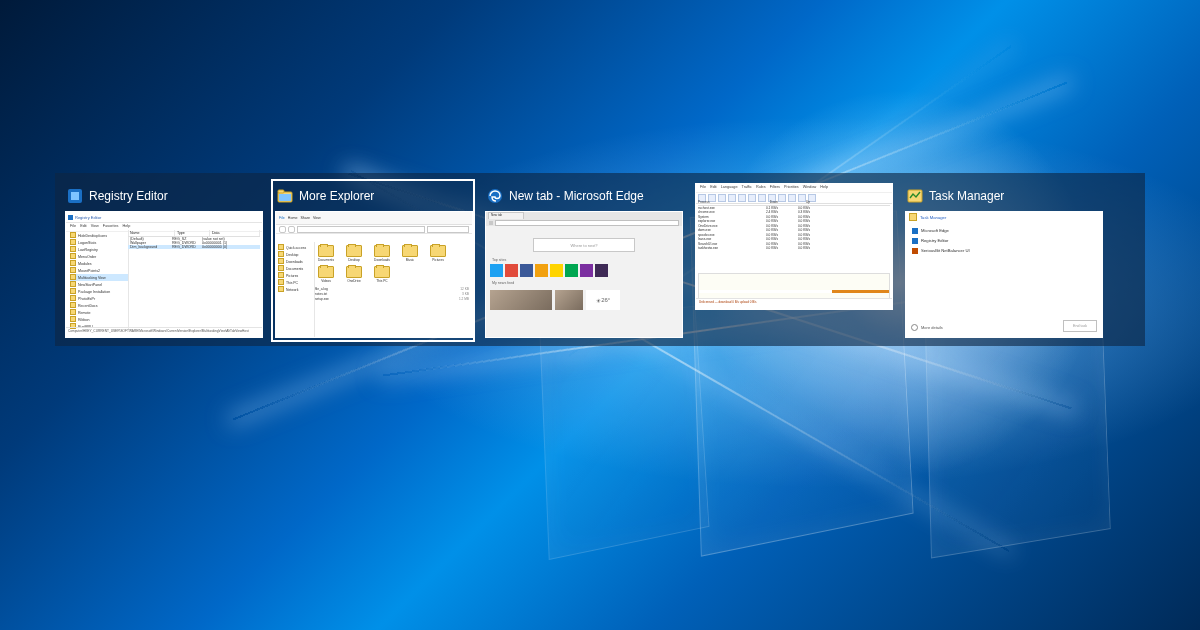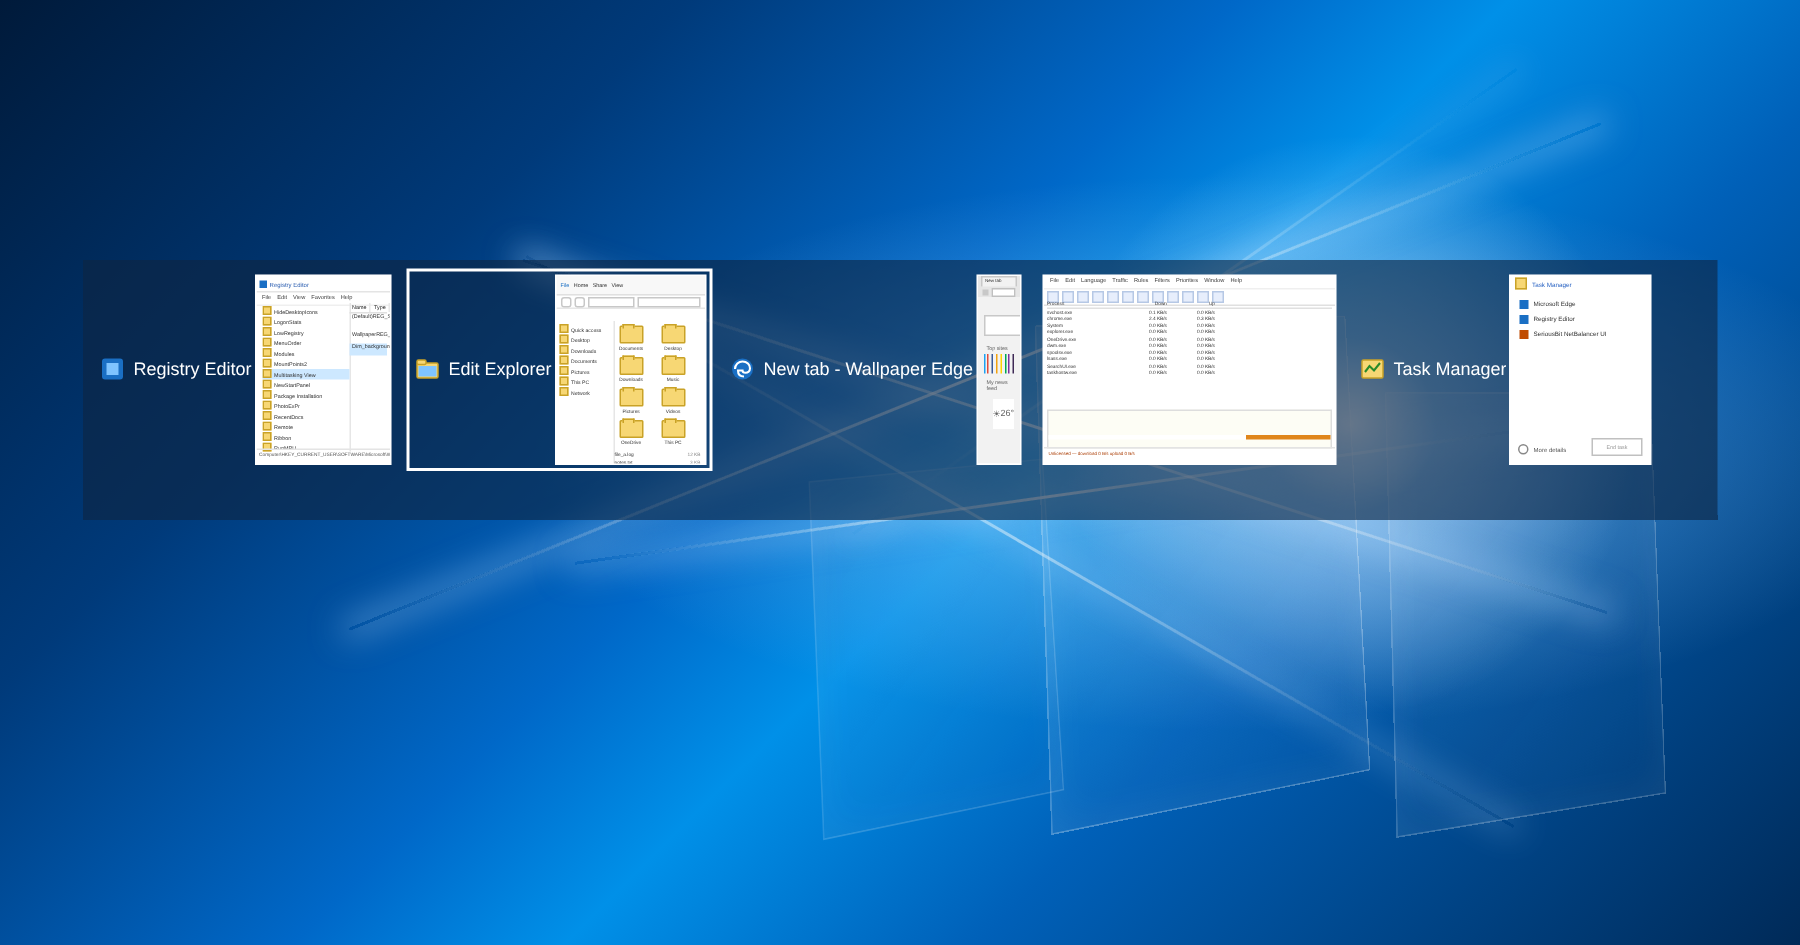--- a/index.html
+++ b/index.html
@@ -59,24 +59,23 @@
     display: flex;
     align-items: flex-start;
     padding: 8px 8px;
     box-sizing: border-box;
     gap: 10px;
   }
 
   .win-thumb {
     width: 200px;
     display: flex;
-    flex-direction: row;
+    flex-direction: column;
     padding: 2px;
     box-sizing: border-box;
-    align-items: center;
   }
 
   .win-thumb.selected {
     outline: 2px solid #ffffff;
     outline-offset: 0;
   }
 
   .thumb-header {
     display: flex;
     align-items: center;
@@ -412,21 +411,21 @@
 
     <div class="win-thumb selected">
       <div class="thumb-header">
         <span class="thumb-icon">
           <svg class="ico16" viewBox="0 0 16 16">
               <rect x="1" y="4" width="14" height="10" rx="1" fill="#f7d774" stroke="#c9a227"></rect>
               <rect x="1" y="2" width="6" height="3" rx="1" fill="#f7d774" stroke="#c9a227"></rect>
               <rect x="2" y="6" width="12" height="7" fill="#7fc4ff"></rect>
             </svg>
         </span>
-        <span class="thumb-title">Edit Explorer</span>
+        <span class="thumb-title">More Explorer</span>
       </div>
       <div class="thumb-body">
         <div class="fe-ribbon">
           <span class="tab">File</span>
           <span>Home</span>
           <span>Share</span>
           <span>View</span>
         </div>
         <div class="fe-addr">
           <span class="arrow"></span>
@@ -497,21 +496,21 @@
     </div>
 
     <div class="win-thumb">
       <div class="thumb-header">
         <span class="thumb-icon">
           <svg class="ico16" viewBox="0 0 16 16">
               <circle cx="8" cy="8" r="7" fill="#1a6fc4"></circle>
               <path d="M3 8c0-3 2.5-5 5-5 3 0 5 2 5 4.5 0 2-1.5 3-3 3-1 0-2-.5-2-1.5h-3C5 11.5 6.5 13 9 13" fill="none" stroke="#fff" stroke-width="1.4"></path>
             </svg>
         </span>
-        <span class="thumb-title">New tab - Wallpaper Edge</span>
+        <span class="thumb-title">New tab - Microsoft Edge</span>
       </div>
       <div class="thumb-body">
         <div class="edge-top">
           <div class="edge-tabstrip">
             <div class="edge-tab">New tab</div>
           </div>
           <div class="edge-addr">
               <span style="width:4px;height:4px;background:#c8c8c8;"></span>
               <span class="fld"></span>
             </div>

